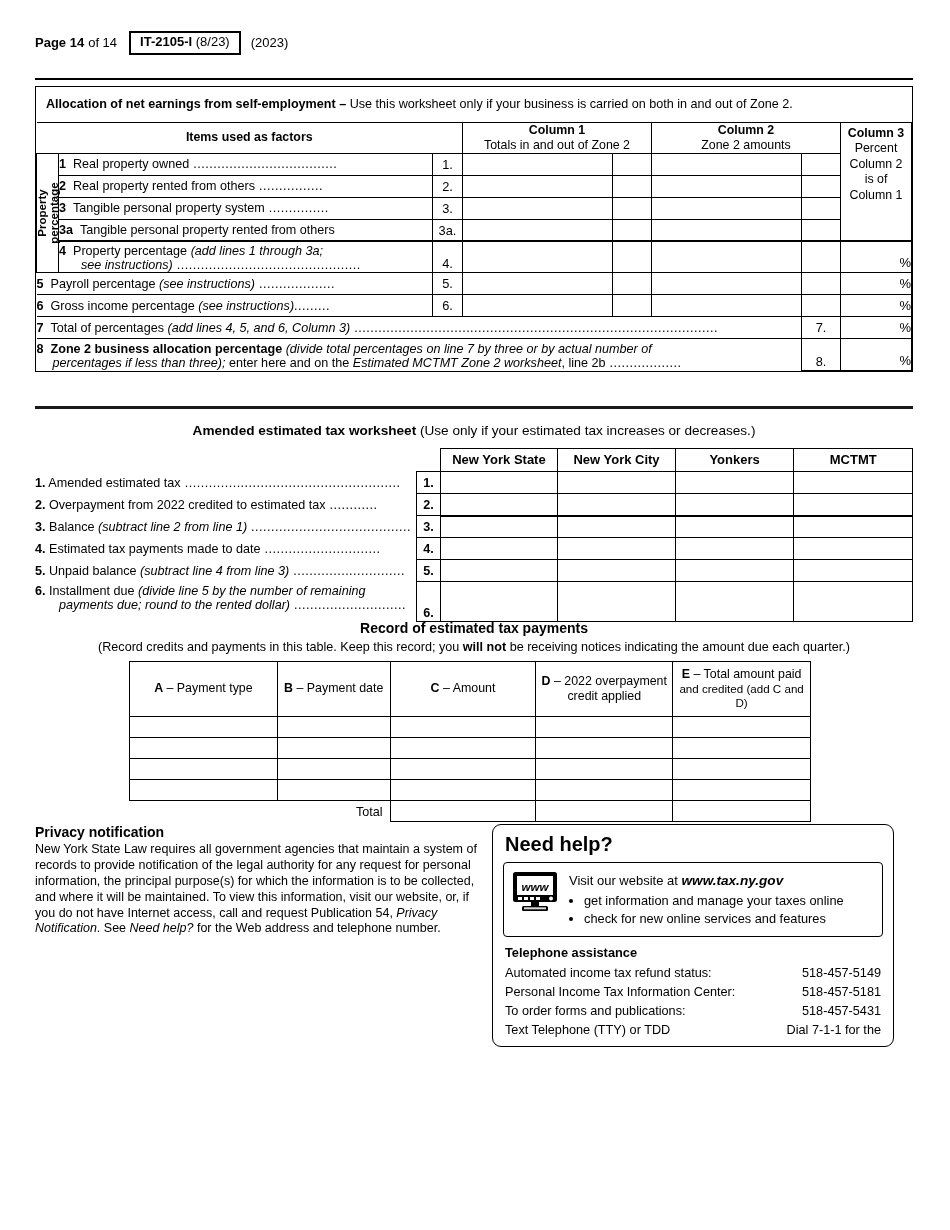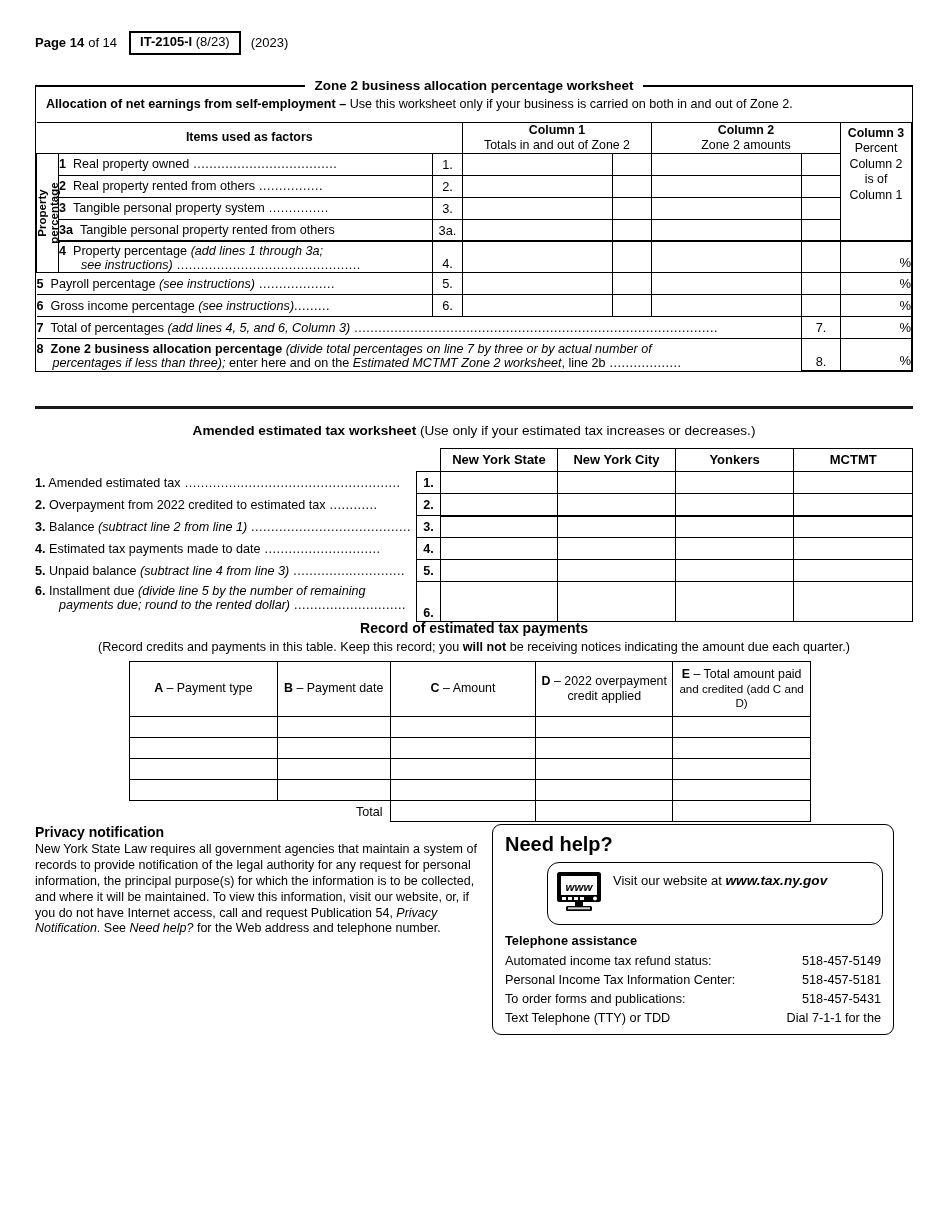--- a/index.html
+++ b/index.html
@@ -109,22 +109,22 @@
   .priv h3 { margin:0 0 2px 0; font-size:14px; font-weight:bold; }
   .priv p { margin:0; font-size:12.5px; line-height:1.27; }
 
   
   .help {
     position:absolute; left:492px; top:824px; width:402px;
     border:1.5px solid #000; border-radius:9px; padding:8px 10px 9px 10px;
   }
   .help h2 { margin:0 0 6px 2px; font-size:20px; font-weight:bold; }
   .web {
-    border:1.3px solid #000; border-radius:12px; padding:7px 9px 8px 8px;
-    display:flex; align-items:flex-start; gap:11px;margin-left:44px;
+    border:1.3px solid #000; border-radius:4px; padding:7px 9px 8px 8px;
+    display:flex; align-items:flex-start; gap:11px;
   }
   .web .txt { font-size:13px; line-height:1.45; padding-top:1px;}
   .web .txt .v1 { white-space:nowrap; }
   .web .txt .v1 i { font-weight:bold; font-style:italic; font-size:13.6px; }
   .web ul { margin:1px 0 0 0; padding-left:15px; }
   .web li { font-size:12.8px; line-height:1.42; }
 
   .monitor { width:46px; flex:0 0 46px; padding-top:1px; }
 
   .tel { margin-top:8px; padding:0 2px 0 2px; }
@@ -305,21 +305,20 @@
         </td>
         <td class="numbox" style="vertical-align:bottom;padding-bottom:1px;">8.</td>
         <td class="pct" style="vertical-align:bottom;padding-bottom:2px;">%</td>
       </tr>
     </tbody>
       </table>
   </div>
 
   <div class="legend-wrap">
     <div class="legend-line"></div>
-    <div class="legend-txt">Zone 2 business allocation percentage worksheet</div>
     <div class="legend-line"></div>
   </div>
 
   <div class="divider" style="top:406px;"></div>
 
   <div class="amd-title">
     <b>Amended estimated tax worksheet</b><span> (Use only if your estimated tax increases or decreases.)</span>
   </div>
 
   <div class="amd">
@@ -503,20 +502,24 @@
           <circle cx="39" cy="27.5" r="2" fill="#fff"></circle>
           <rect x="19" y="31" width="8" height="4" fill="#000"></rect>
           <rect x="10" y="35" width="26" height="5" rx="1.5" fill="#000"></rect>
           <rect x="12" y="36.3" width="22" height="2" fill="#d8d8d8"></rect>
         </svg>
       </div>
       <div class="txt">
         <div class="v1">
           <span>Visit our website at </span><i>www.tax.ny.gov</i>
         </div>
+        <ul>
+          <li>get information and manage your taxes online</li>
+          <li>check for new online services and features</li>
+        </ul>
       </div>
     </div>
 
     <div class="tel">
       <div class="th">Telephone assistance</div>
       <table>
         <tbody>
             <tr>
           <td class="l">Automated income tax refund status:</td>
           <td class="r">518-457-5149</td>

